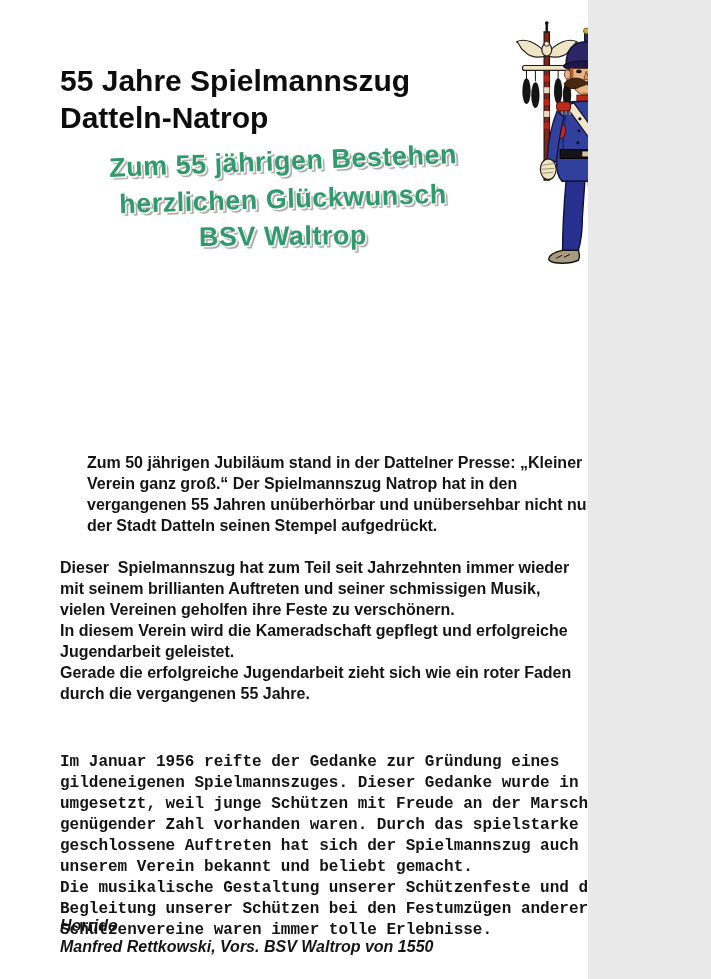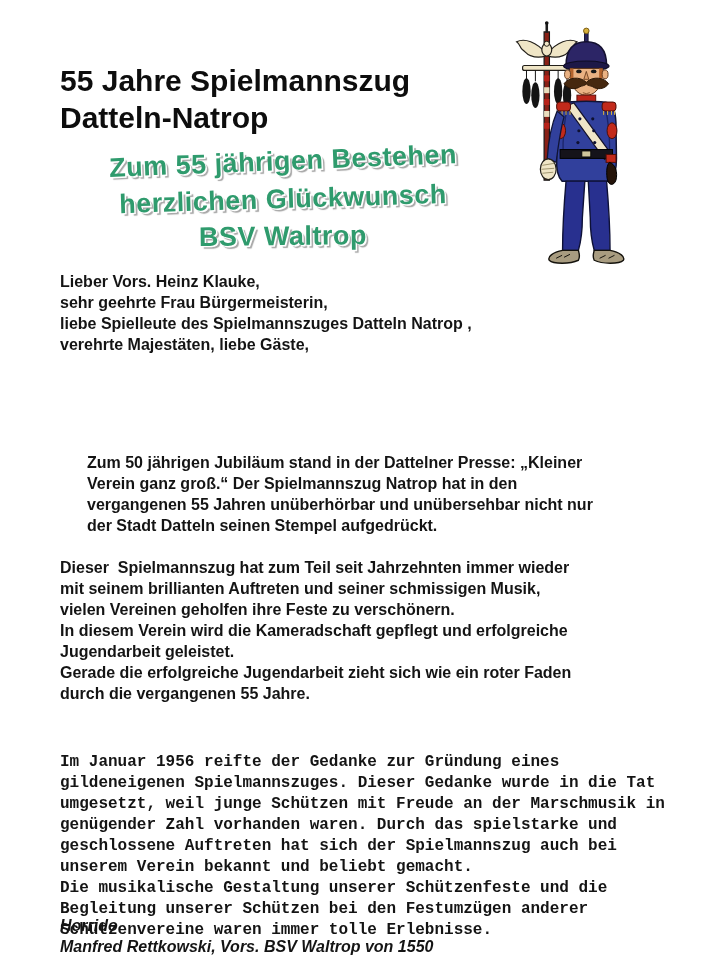--- a/index.html
+++ b/index.html
@@ -3,21 +3,21 @@
 <meta charset="utf-8">
 <style>
   :root{
     --accent-green:#2f9b6d;
     --banner-shadow:#a6a6a6;
     --ink:#111111;
   }
   html,body{margin:0;padding:0;background:#e9e9e9;}
   .page{
     position:relative;
-    width:711px;height:979px;
+    width:588px;height:979px;
     background:#ffffff;
     overflow:hidden;
     font-family:"Liberation Sans","DejaVu Sans",sans-serif;
     color:var(--ink);
   }
   .title{
     position:absolute;left:60px;top:62px;margin:0;
     font-size:30px;line-height:37px;font-weight:bold;
     white-space:pre;color:#0d0d0d;
   }
@@ -148,24 +148,20 @@
         <path d="M56 163 L75 163 L72.5 200 C72.5 214 70.5 226 68.5 233 L52.5 233 C52.5 218 54 186 56 163 Z" fill="#28308f" stroke="#0e1136" stroke-width="1.4"></path>
         <path d="M78.5 163 L97 163 C99 186 100.5 218 100.5 233 L84.5 233 C82.5 226 80.5 214 80.5 200 Z" fill="#28308f" stroke="#0e1136" stroke-width="1.4"></path>
 
         <path d="M52.5 233 L68.5 233 C69.5 237 70.5 239 68.5 243 C60 247 43 247 39 243 C37 239 43 235 52.5 233 Z" fill="#a89c80" stroke="#14120c" stroke-width="1.4"></path>
         <path d="M84.5 233 L100.5 233 C110 235 116 239 114 243 C110 247 92.5 247 84.5 243 C82.5 239 83.5 237 84.5 233 Z" fill="#a89c80" stroke="#14120c" stroke-width="1.4"></path>
         <path d="M46 241 L52 238 M54 240 L60 237 M90 241 L96 238 M99 241 L105 238" stroke="#14120c" stroke-width="1"></path>
       </g>
     </svg>
   </div>
 
-  <div class="para salutation">Lieber Vors. Heinz Klauke,
-sehr geehrte Frau Bürgermeisterin,
-liebe Spielleute des Spielmannszuges Datteln Natrop ,
-verehrte Majestäten, liebe Gäste,</div>
   <div class="para p2">Zum 50 jährigen Jubiläum stand in der Dattelner Presse: „Kleiner
 Verein ganz groß.“ Der Spielmannszug Natrop hat in den
 vergangenen 55 Jahren unüberhörbar und unübersehbar nicht nur
 der Stadt Datteln seinen Stempel aufgedrückt.</div>
   <div class="para p3">Dieser  Spielmannszug hat zum Teil seit Jahrzehnten immer wieder
 mit seinem brillianten Auftreten und seiner schmissigen Musik,
 vielen Vereinen geholfen ihre Feste zu verschönern.
 In diesem Verein wird die Kameradschaft gepflegt und erfolgreiche
 Jugendarbeit geleistet.
 Gerade die erfolgreiche Jugendarbeit zieht sich wie ein roter Faden

